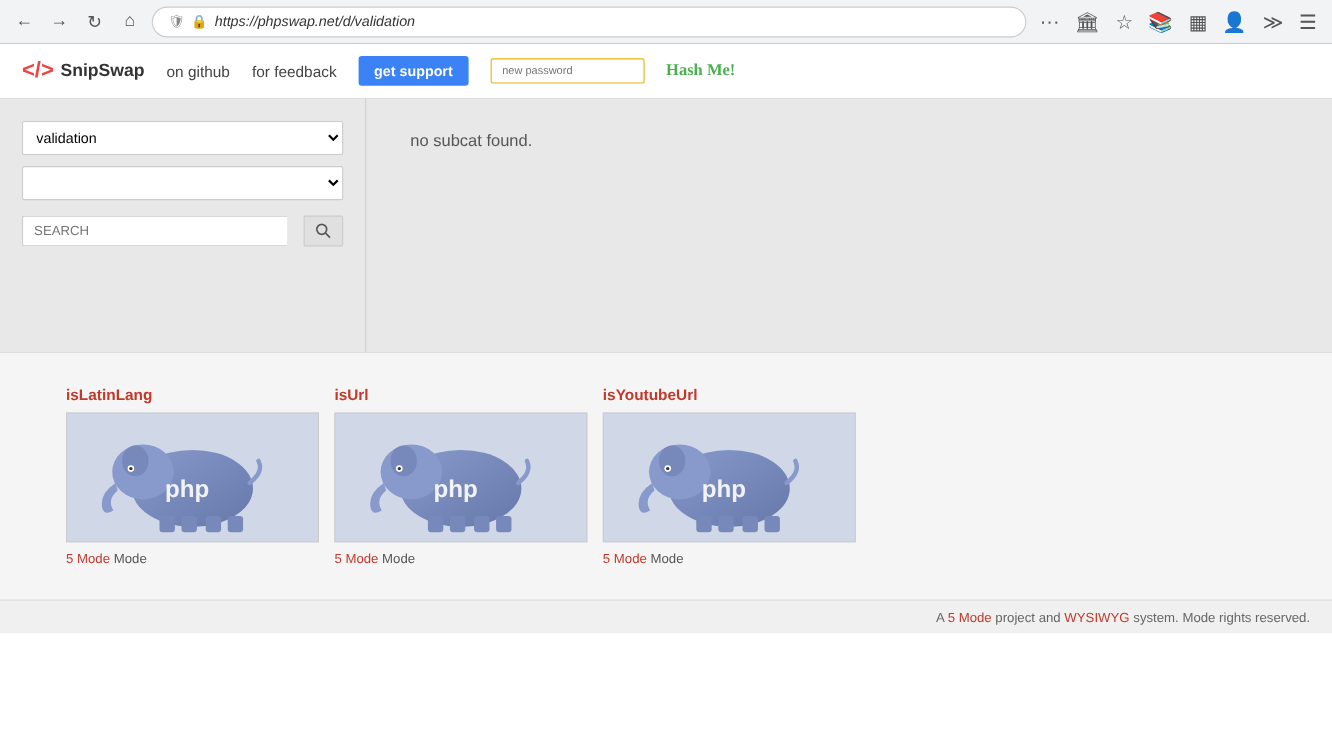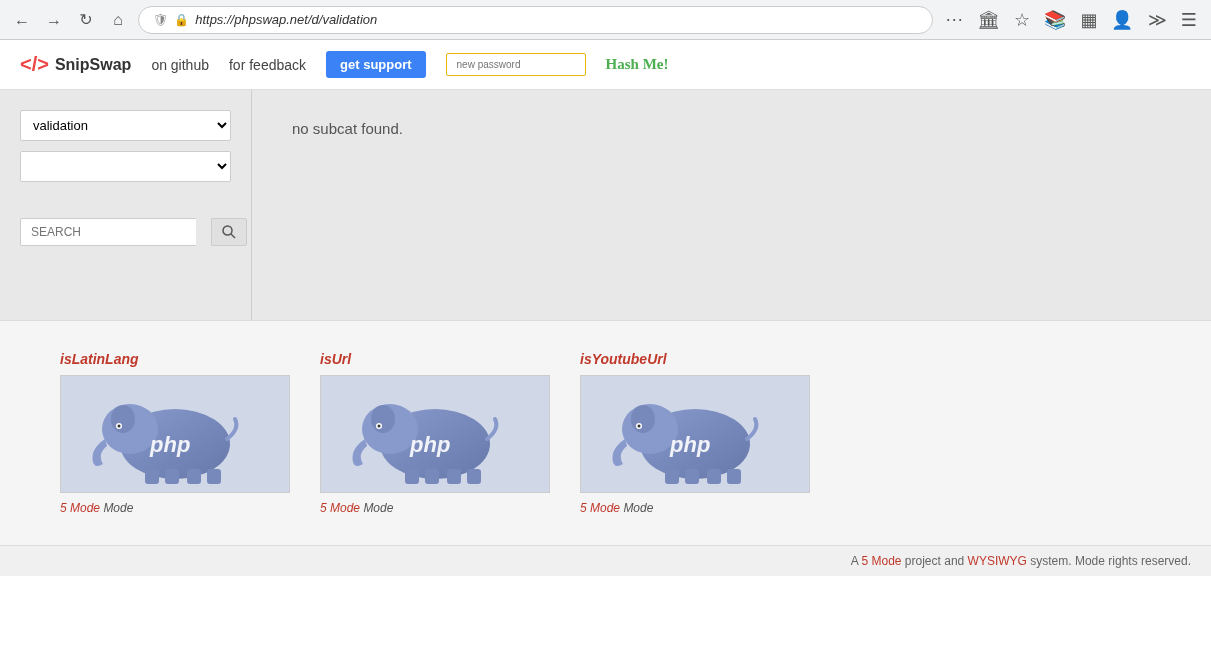--- a/index.html
+++ b/index.html
@@ -90,38 +90,38 @@
 
     
     .main-content {
       background: #e8e8e8;
       min-height: 230px;
       display: flex;
       padding: 0;
     }
     .sidebar {
       background: #e8e8e8;
-      width: 252px;
+      width: 333px;
       padding: 20px 20px;
       border-right: 1px solid #ccc;
       flex-shrink: 0;
     }
     .sidebar select {
       width: 100%;
       padding: 6px 8px;
       border: 1px solid #ccc;
       background: #fff;
       font-size: 13px;
       margin-bottom: 10px;
       border-radius: 2px;
     }
     .search-row {
       display: flex;
       gap: 15px;
-      margin-top: 26px;
+      margin-top: 4px;
     }
     .search-input {
       flex: 1;
       border: 1px solid #ccc;
       padding: 6px 10px;
       font-size: 12px;
       color: #999;
       border-right: none;
       border-radius: 2px 0 0 2px;
       background: #fff;
@@ -146,22 +146,21 @@
     }
 
     
     .snippets-section {
       background: #f5f5f5;
       padding: 30px 60px;
       border-top: 1px solid #ddd;
     }
     .snippets-grid {
       display: flex;
-      gap: 30px;
-      font-style: italic;
+      gap: 14px;
     }
     .snippet-card {
       display: flex;
       flex-direction: column;
       gap: 8px;
       cursor: pointer;
     }
     .snippet-title {
       color: #c0392b;
       font-size: 14px;

